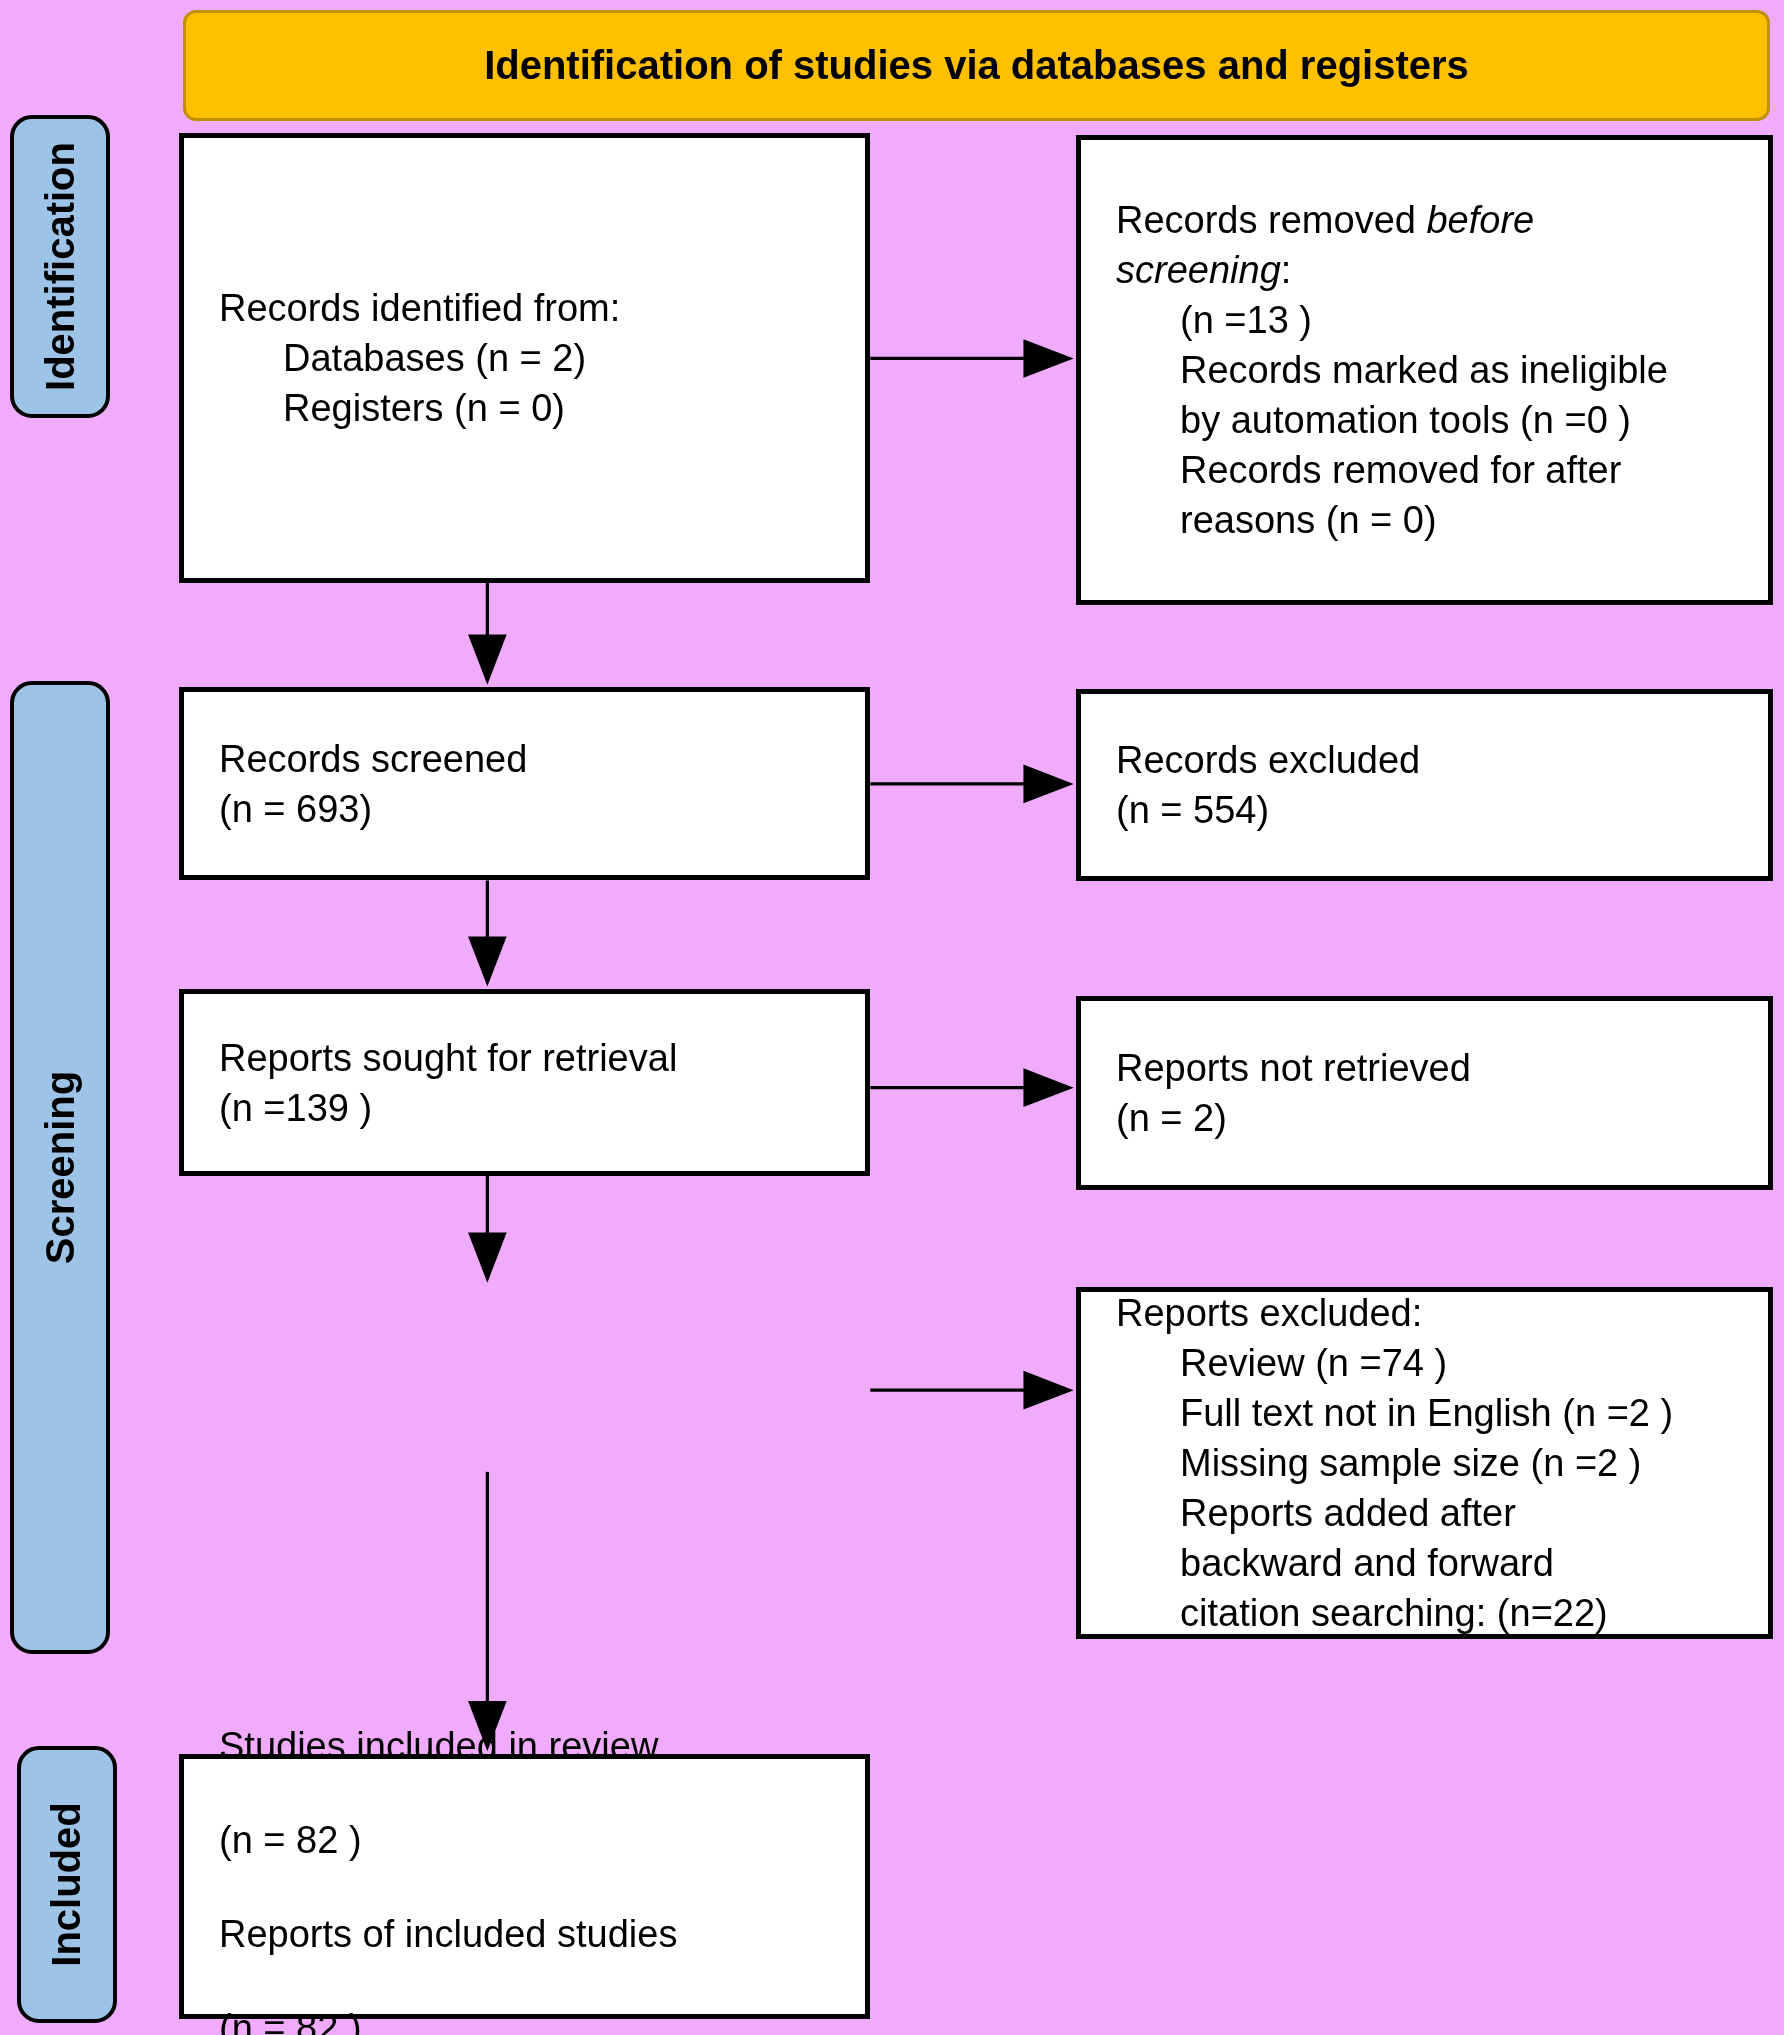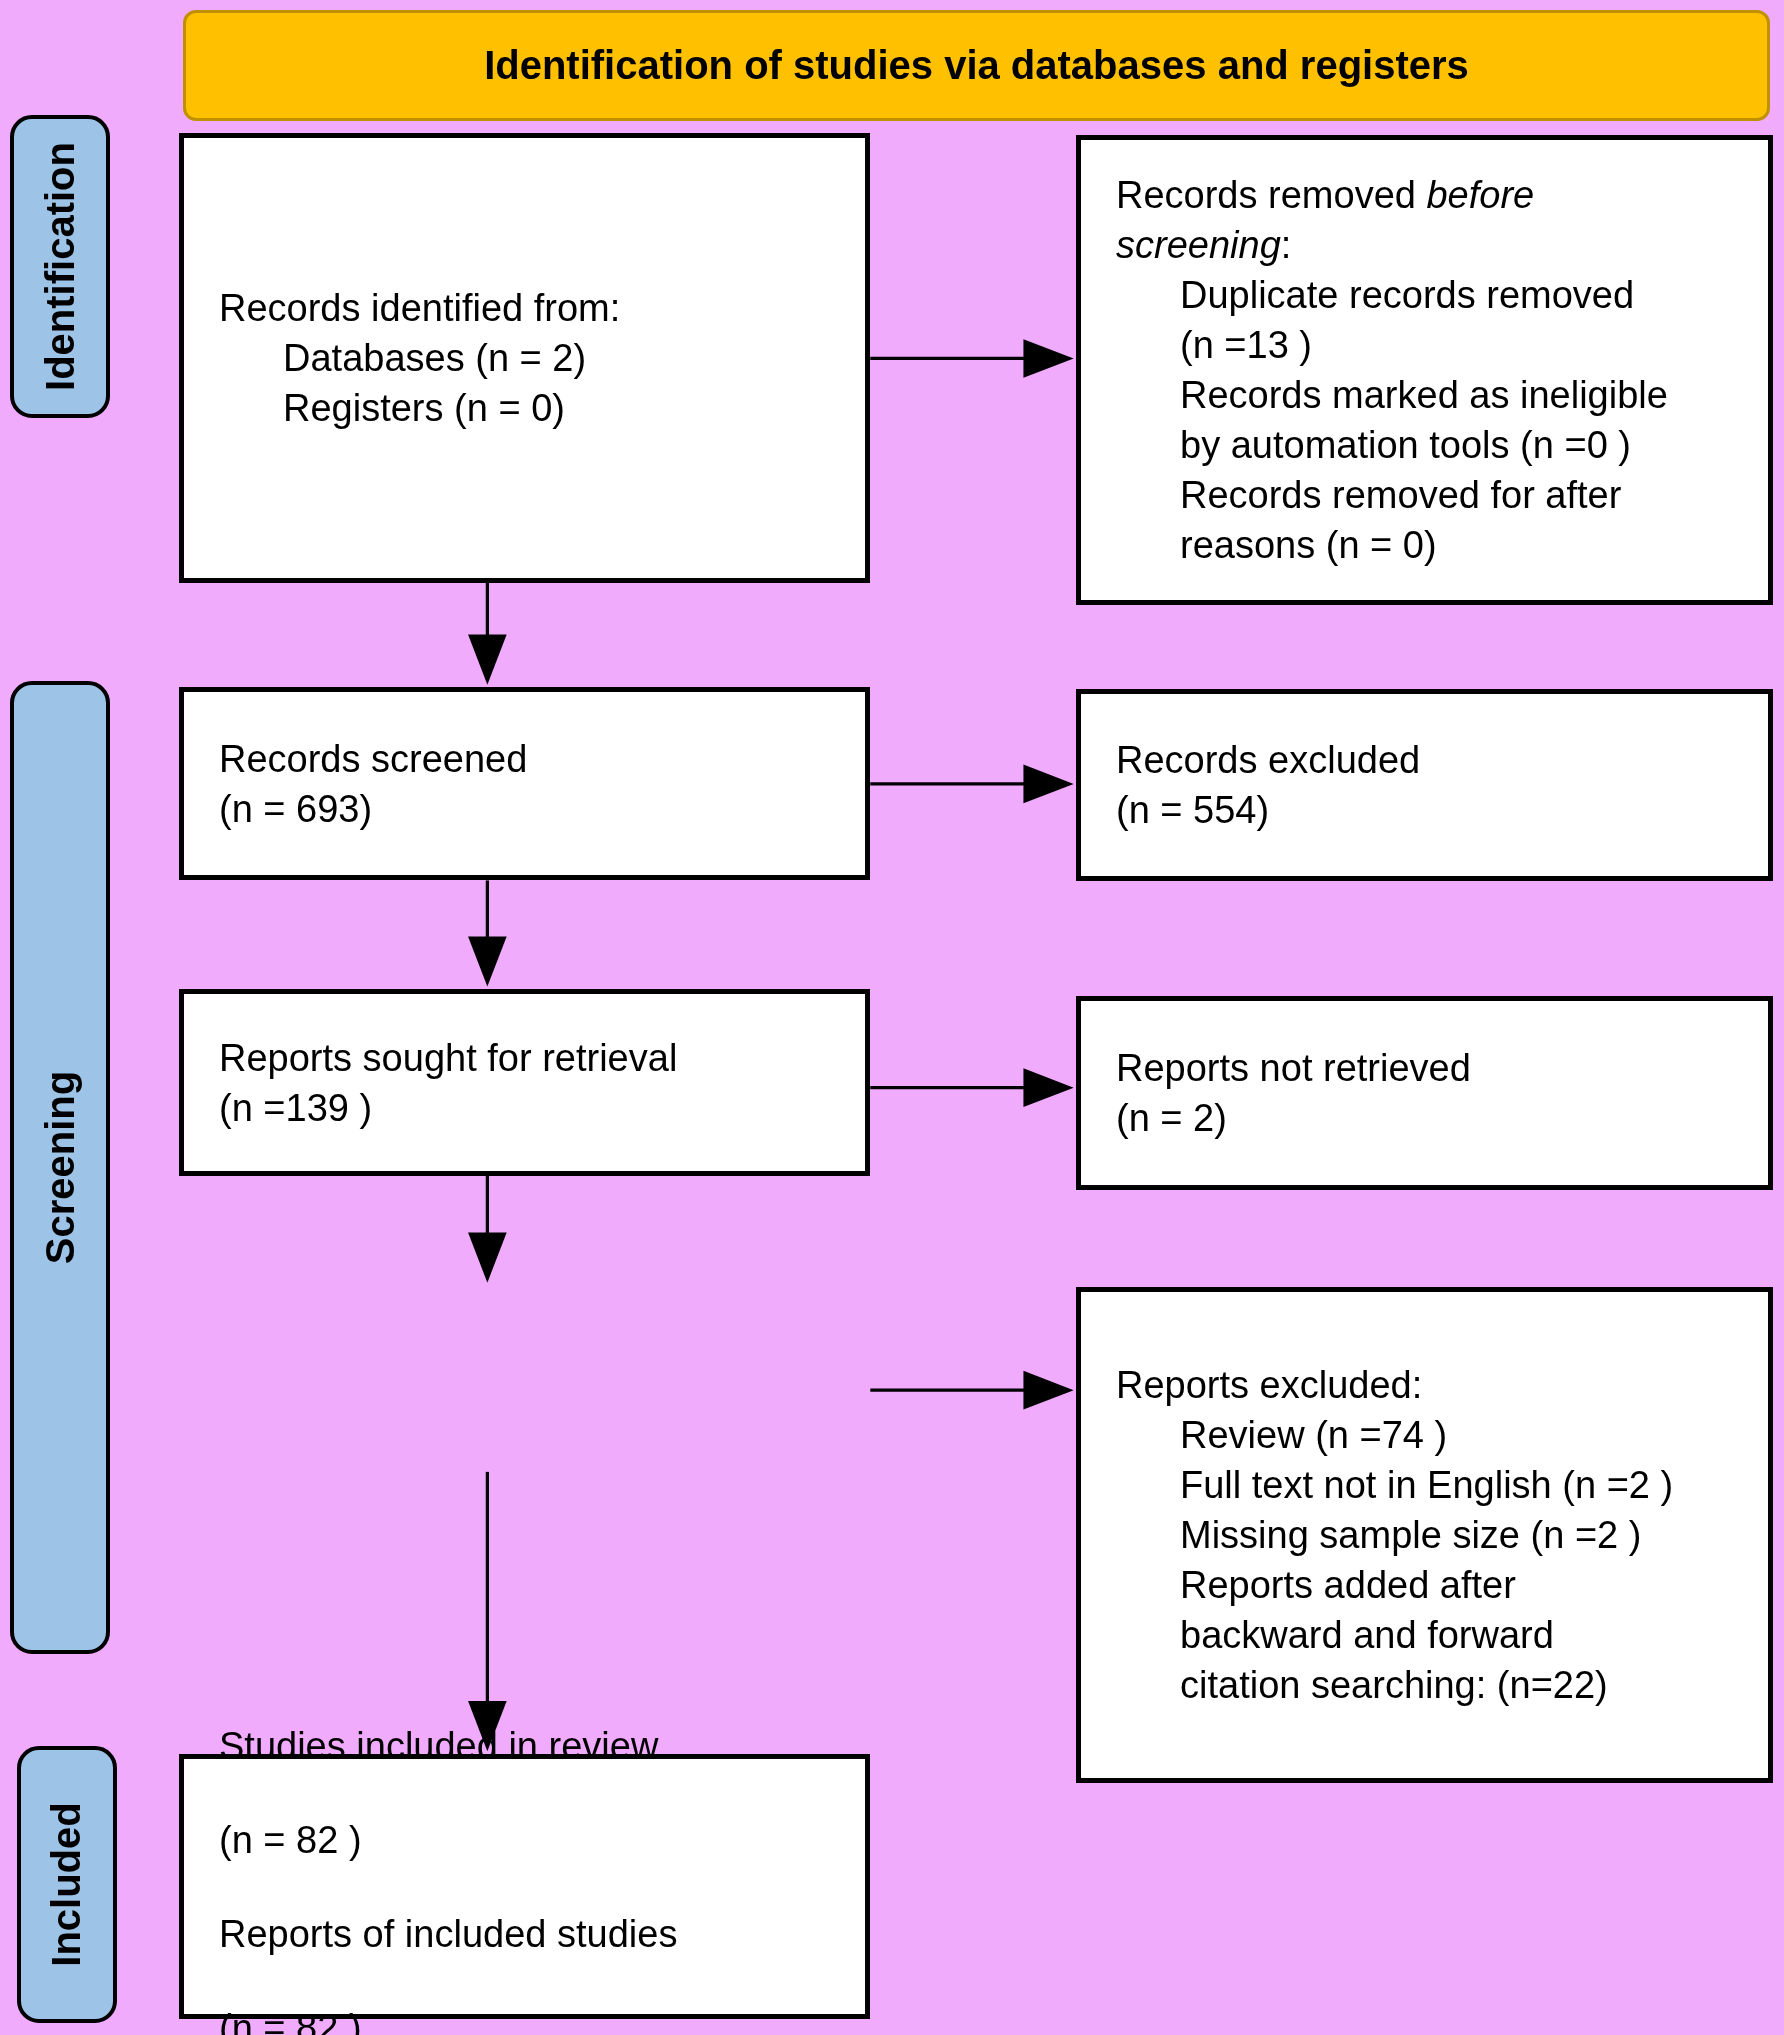--- a/index.html
+++ b/index.html
@@ -118,39 +118,38 @@
   <div class="box" style="left:179px; top:1754px; width:691px; height:265px;gap:44px;">
     <div class="ln">Studies included in review</div>
     <div class="ln">(n = 82 )</div>
     <div class="ln">Reports of included studies</div>
     <div class="ln">(n = 82 )</div>
   </div>
 
   <div class="box" style="left:1076px; top:135px; width:697px; height:470px;">
     <div class="ln"><span>Records removed </span><span class="it">before</span></div>
     <div class="ln"><span class="it">screening</span><span>:</span></div>
-    <div class="ln indent">Duplicate records removed</div>
     <div class="ln indent">(n =13 )</div>
     <div class="ln indent">Records marked as ineligible</div>
     <div class="ln indent">by automation tools (n =0 )</div>
     <div class="ln indent">Records removed for after</div>
     <div class="ln indent">reasons (n = 0)</div>
   </div>
 
   <div class="box" style="left:1076px; top:689px; width:697px; height:192px;">
     <div class="ln">Records excluded</div>
     <div class="ln">(n = 554)</div>
   </div>
 
   <div class="box" style="left:1076px; top:996px; width:697px; height:194px;">
     <div class="ln">Reports not retrieved</div>
     <div class="ln">(n = 2)</div>
   </div>
 
-  <div class="box" style="left:1076px; top:1287px; width:697px; height:496px;">
+  <div class="box" style="left:1076px; top:1287px; width:697px; height:352px;">
     <div class="ln">Reports excluded:</div>
     <div class="ln indent">Review (n =74 )</div>
     <div class="ln indent">Full text not in English (n =2 )</div>
     <div class="ln indent">Missing sample size (n =2 )</div>
     <div class="ln indent">Reports added after</div>
     <div class="ln indent">backward and forward</div>
     <div class="ln indent">citation searching: (n=22)</div>
   </div>
 
   <svg id="arrows" viewBox="0 0 2773 3162" xmlns="http://www.w3.org/2000/svg">

